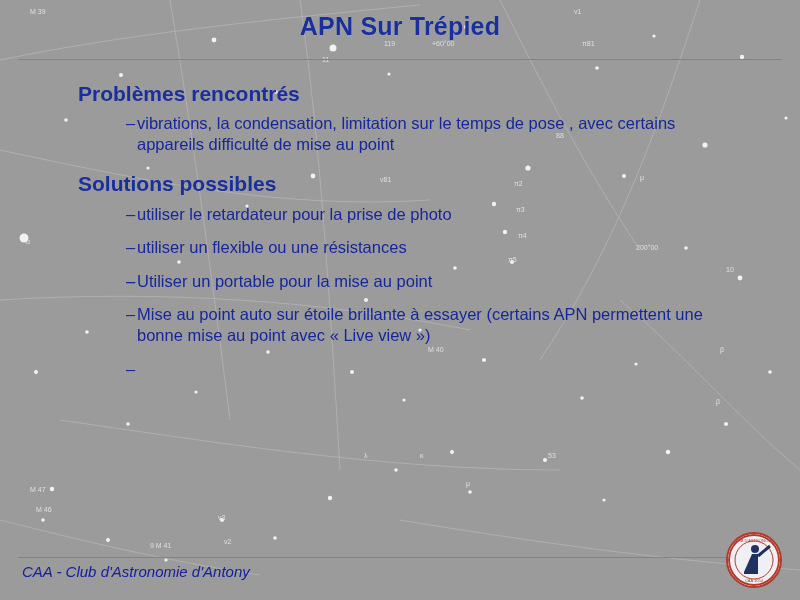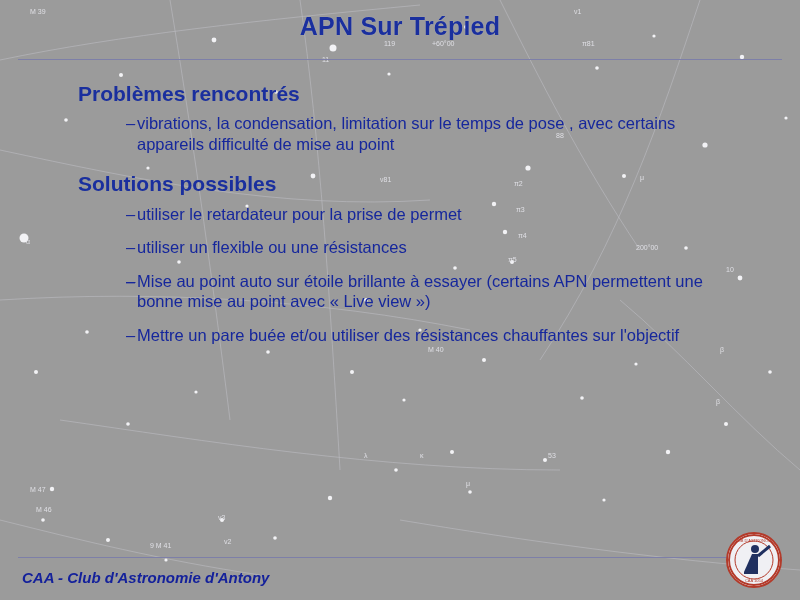--- a/index.html
+++ b/index.html
@@ -95,24 +95,24 @@
     position: absolute;
     left: 18px;
     bottom: 42px;
     width: 764px;
     height: 1px;
     background: #7d7fa8;
   }
   .footer-text {
     position: absolute;
     left: 22px;
-    bottom: 14px;
+    bottom: 20px;
     font-size: 15px;
     font-style: italic;
-    font-weight: bold;
+    font-weight: normal;
     color: #14219b;
   }
   .logo {
     position: absolute;
     right: 18px;
     bottom: 12px;
     width: 56px;
     height: 56px;
     border-radius: 50%;
     background: #e9e9ef;
@@ -241,39 +241,39 @@
 
     <div class="bullet sub-first">
       <span class="dash">–</span>
       <span>vibrations, la condensation, limitation sur le temps de pose , avec certains appareils difficulté de mise au point</span>
     </div>
 
     <div class="heading second">Solutions possibles</div>
 
     <div class="bullet">
       <span class="dash">–</span>
-      <span>utiliser le retardateur pour la prise de permet</span>
+      <span>utiliser le retardateur pour la prise de photo</span>
     </div>
     <div class="bullet">
       <span class="dash">–</span>
       <span>utiliser un flexible ou une résistances</span>
     </div>
     <div class="bullet">
       <span class="dash">–</span>
     </div>
     <div class="bullet">
       <span class="dash">–</span>
+      <span>Utiliser un portable pour la mise au point</span>
     </div>
     <div class="bullet">
       <span class="dash">–</span>
       <span>Mise au point auto sur étoile brillante à essayer (certains APN permettent une bonne mise au point avec « Live view »)</span>
     </div>
     <div class="bullet">
       <span class="dash">–</span>
-      <span>Mettre un pare buée et/ou utiliser des résistances chauffantes sur l'objectif</span>
     </div>
 
   </div>
 
   <div class="footer-rule"></div>
   <div class="footer-text">CAA - Club d'Astronomie d'Antony</div>
 
   <div class="logo">
     <svg width="52" height="52" viewBox="0 0 52 52" xmlns="http://www.w3.org/2000/svg" aria-hidden="true">
       <circle cx="26" cy="26" r="25" fill="#f0f0f4" stroke="#b33a2a" stroke-width="2"></circle>

